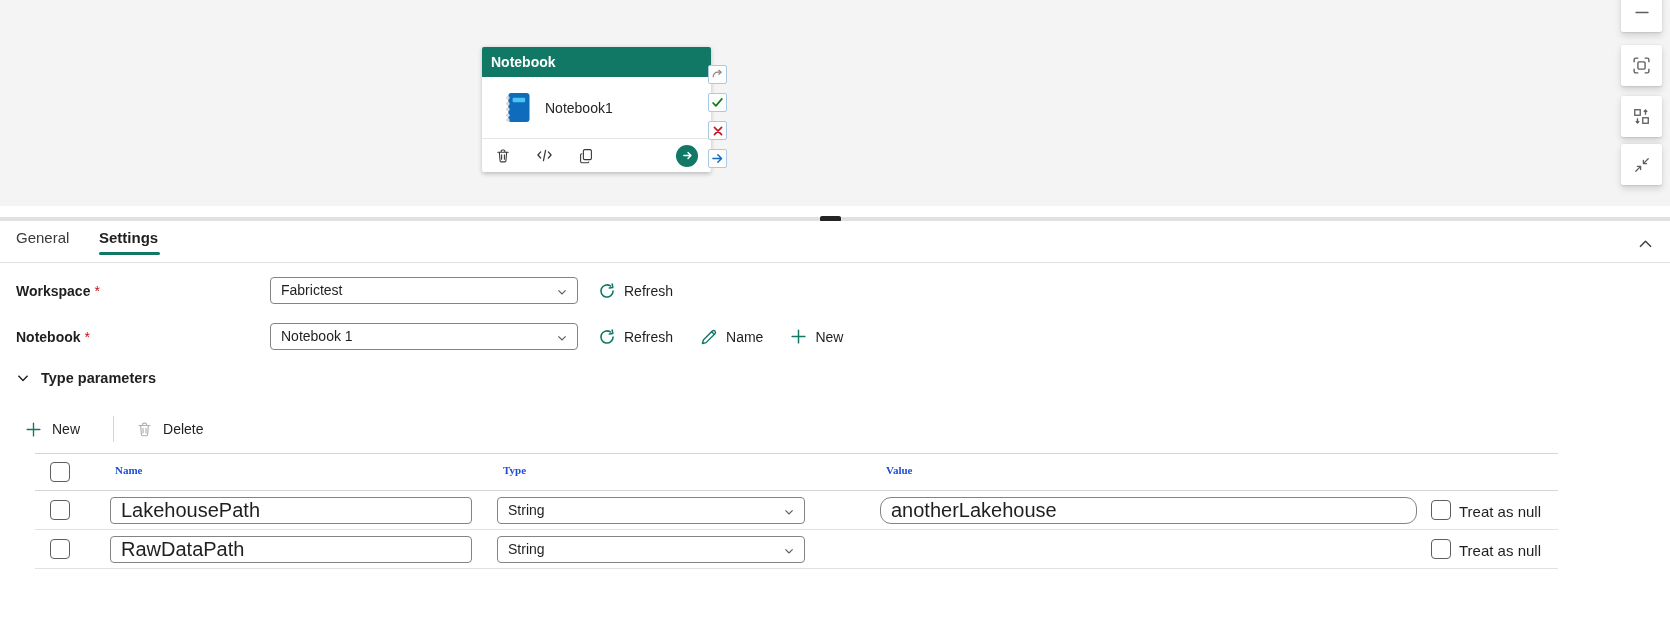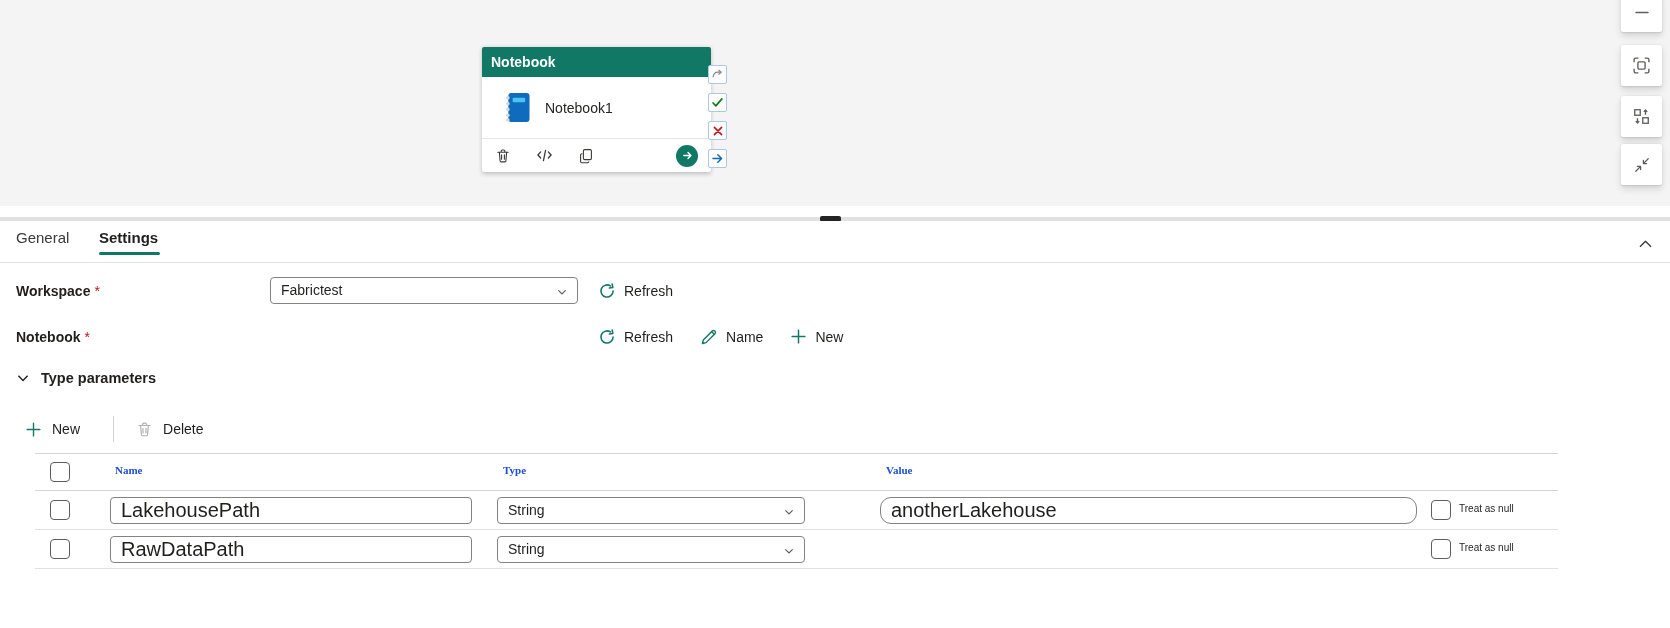--- a/index.html
+++ b/index.html
@@ -77,21 +77,21 @@
   .cb-r { position:absolute; left:15px; top:9px; }
   .txt-input { position:absolute; top:6px; height:27px; border:1px solid #85837f; border-radius:4px;
     font-size:20px; color:#201f1e; padding:0 10px; font-family:inherit; background:#fff; }
   .in-name { left:75px; width:362px; }
   .in-value { left:845px; width:537px;border-radius:11px; }
   .dd-type { position:absolute; left:462px; top:6px; width:308px; height:27px; background:#fff;
     border:1px solid #85837f; border-radius:4px; font-size:14px; cursor:pointer; }
   .dd-type .dd-text { line-height:25px; padding-left:10px; display:block; }
   .dd-type .dd-chev { position:absolute; right:9px; top:7px; color:#605e5c; }
   .cb-null { position:absolute; left:1396px; top:9px; }
-  .null-label { position:absolute; left:1424px; top:12px; font-size:10px; color:#201f1e; }
+  .null-label { position:absolute; left:1424px; top:12px; font-size:15px; color:#201f1e; }
 </style>
 </head>
 <body>
 
 <div class="app">
 
   <div class="canvas">
 
     <div class="activity-card">
       <div class="card-header">
@@ -229,20 +229,28 @@
             <path d="M12.6 1.8l.6 3.1-3.1.5" fill="none" stroke="currentColor" stroke-width="1.4" stroke-linecap="round" stroke-linejoin="round"></path>
           </svg>
       </span>
       <span>Refresh</span>
     </button>
   </div>
 
   <label class="field-label" style="top:329px">
     <span>Notebook</span><span class="req">*</span>
   </label>
+  <div class="dropdown" style="top:323px">
+    <span class="dd-text">Notebook 1</span>
+    <span class="dd-chev">
+      <svg width="12" height="12" viewBox="0 0 12 12">
+          <path d="M2.4 4.4 6 8l3.6-3.6" fill="none" stroke="currentColor" stroke-width="1.2"></path>
+        </svg>
+    </span>
+  </div>
   <div class="actions" style="top:323px">
     <button class="action">
       <span class="a-ic">
         <svg width="18" height="18" viewBox="0 0 16 16">
             <path d="M13.4 8A5.4 5.4 0 1 1 11 3.5" fill="none" stroke="currentColor" stroke-width="1.4" stroke-linecap="round"></path>
             <path d="M12.6 1.8l.6 3.1-3.1.5" fill="none" stroke="currentColor" stroke-width="1.4" stroke-linecap="round" stroke-linejoin="round"></path>
           </svg>
       </span>
       <span>Refresh</span>
     </button>

